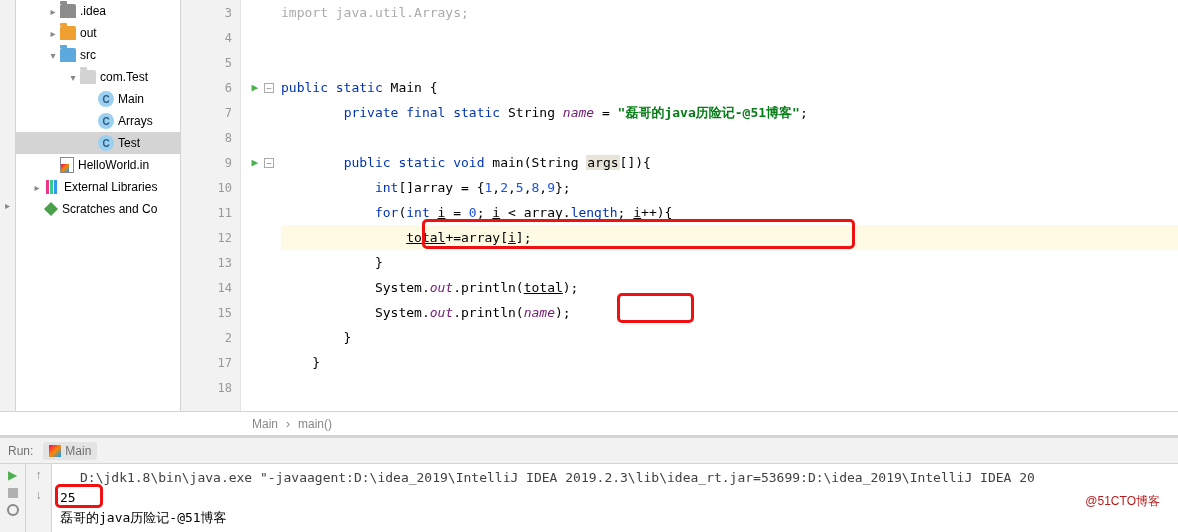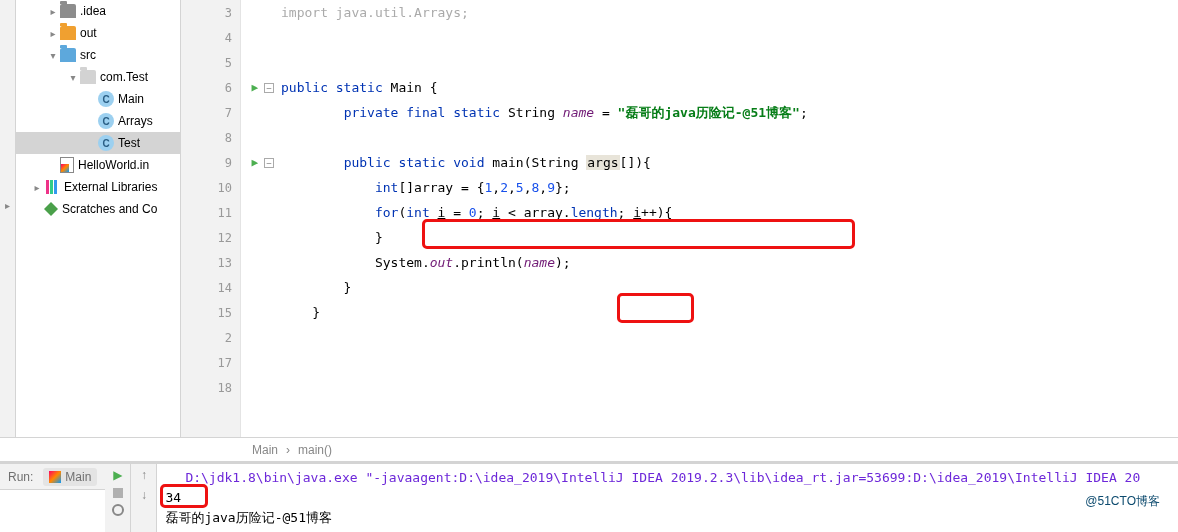--- a/index.html
+++ b/index.html
@@ -197,21 +197,21 @@
       display: flex;
       align-items: center;
       padding-left: 248px;
       color: #888;
       font-size: 12px;
     }
     .breadcrumb span { margin: 0 4px; }
     .run-panel {
       border-top: 3px solid #d4d4d4;
       display: flex;
-      flex-direction: row;
+      flex-direction: column;
     }
     .run-header {
       height: 26px;
       background: #f2f2f2;
       border-bottom: 1px solid #d4d4d4;
       display: flex;
       align-items: center;
       padding: 0 8px;
       color: #707070;
       gap: 10px;
@@ -261,26 +261,26 @@
       font-family: "Consolas", monospace;
       font-size: 13px;
       padding: 4px 8px;
       position: relative;
     }
     .console-line {
       height: 20px;
       line-height: 20px;
       white-space: pre;
     }
-    .console-line.cmd { color: #6d28d9; padding-left: 20px; }
+    .console-line.cmd { color: #404040; padding-left: 20px; }
     .watermark {
       position: absolute;
       right: 18px;
       bottom: 22px;
-      color: #0c4a6e;
+      color: #b91c1c;
       font-size: 12px;
     }
   </style>
 </head>
 <body>
 
 <div class="main-area">
   <div class="left-gutter">
     <span class="chev">▸</span>
   </div>
@@ -393,21 +393,23 @@
     <div class="code-area">
       <div class="code-line" style="color:#aaa"><span class="kw" style="color:#aaa">import</span><span> java.util.Arrays;</span></div>
       <div class="code-line"></div>
       <div class="code-line"></div>
       <div class="code-line"><span class="kw">public </span><span class="kw">static </span><span>Main {</span></div>
       <div class="code-line"><span>        </span><span class="kw">private </span><span class="kw">final </span><span class="kw">static </span><span>String </span><span class="field">name</span><span> = </span><span class="str">"磊哥的java历险记-@51博客"</span><span>;</span></div>
       <div class="code-line"></div>
       <div class="code-line"><span>        </span><span class="kw">public </span><span class="kw">static </span><span class="kw">void </span><span>main(String </span><span class="param-hl">args</span><span>[]){</span></div>
       <div class="code-line"><span>            </span><span class="kw">int</span><span>[]array = {</span><span class="num">1</span><span>,</span><span class="num">2</span><span>,</span><span class="num">5</span><span>,</span><span class="num">8</span><span>,</span><span class="num">9</span><span>};</span></div>
       <div class="code-line"><span>            </span><span class="kw">for</span><span>(</span><span class="kw">int </span><span style="text-decoration:underline">i</span><span> = </span><span class="num">0</span><span>; </span><span style="text-decoration:underline">i</span><span> &lt; array.</span><span class="kw">length</span><span>; </span><span style="text-decoration:underline">i</span><span>++){</span></div>
+      <div class="code-line hl"><span>                </span><span style="text-decoration:underline">total</span><span>+=array[</span><span style="text-decoration:underline">i</span><span>];</span></div>
       <div class="code-line"><span>            }</span></div>
+      <div class="code-line"><span>            System.</span><span class="field">out</span><span>.println(</span><span style="text-decoration:underline">total</span><span>);</span></div>
       <div class="code-line"><span>            System.</span><span class="field">out</span><span>.println(</span><span class="field">name</span><span>);</span></div>
       <div class="code-line"><span>        }</span></div>
       <div class="code-line"><span>    }</span></div>
 
       <div class="red-box" style="left:181px; top:219px; width:433px; height:30px"></div>
       <div class="red-box" style="left:376px; top:293px; width:77px; height:30px"></div>
     </div>
   </div>
 </div>
 
@@ -430,20 +432,20 @@
       <span class="play">▶</span>
       <span class="stop"></span>
       <span class="gear"></span>
     </div>
     <div class="run-toolbar2">
       <span>↑</span>
       <span>↓</span>
     </div>
     <div class="console">
       <div class="console-line cmd">D:\jdk1.8\bin\java.exe "-javaagent:D:\idea_2019\IntelliJ IDEA 2019.2.3\lib\idea_rt.jar=53699:D:\idea_2019\IntelliJ IDEA 20</div>
-      <div class="console-line">34</div>
+      <div class="console-line">25</div>
       <div class="console-line">磊哥的java历险记-@51博客</div>
       <div class="red-box" style="left:3px; top:20px; width:48px; height:24px"></div>
     </div>
   </div>
 </div>
 
 <div class="watermark">@51CTO博客</div>
 
 </body></html>

